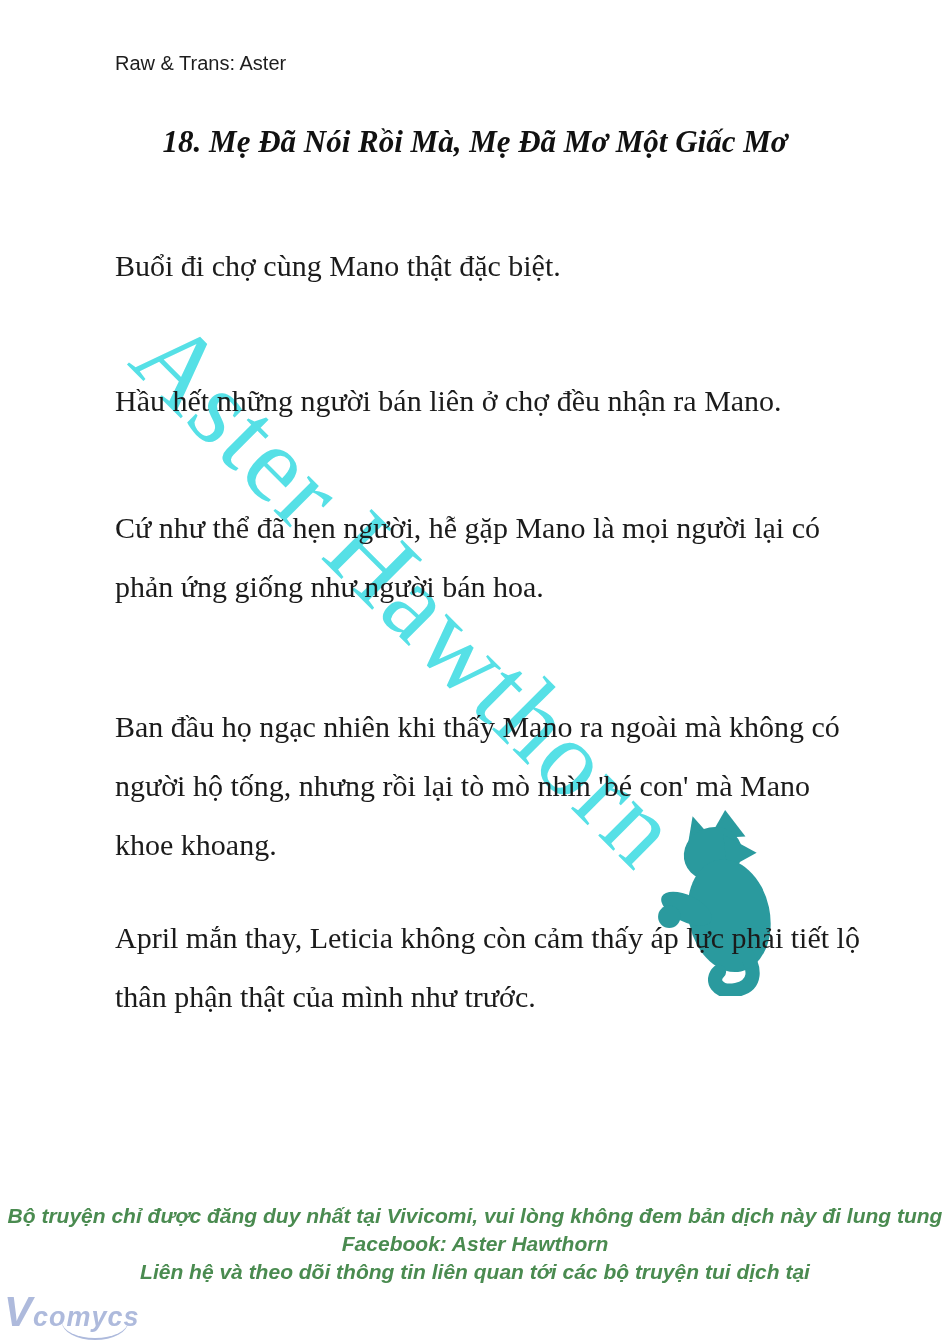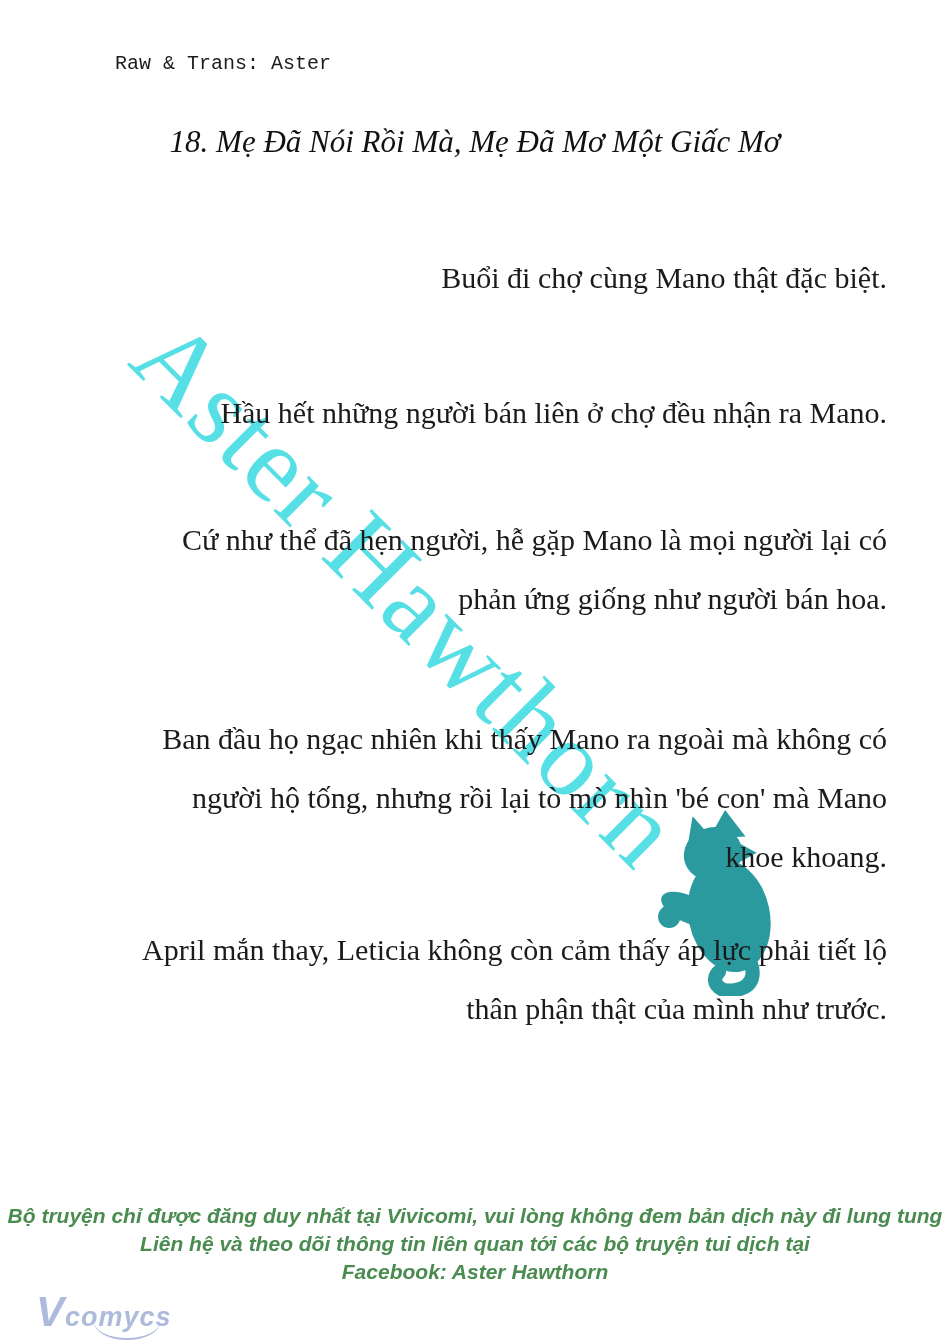--- a/index.html
+++ b/index.html
@@ -26,55 +26,54 @@
     white-space:nowrap;
     line-height:1;
   }
   .cat { position:absolute; left:658px; top:808px; width:117px; height:188px; }
 
   
   .content { position:absolute; inset:0; z-index:1; }
 
   .credit {
     position:absolute; left:115px; top:52px;
-    font-family:Liberation Mono, monospace;
+    font-family:Liberation Sans, sans-serif;
     font-size:20px; color:#1d1d1d;
   }
   .chapter-title {
     position:absolute; left:0; top:103px; width:100%;
     text-align:center;
     font-family:"Liberation Serif", serif;
-    font-size:31px; font-weight:normal; font-style:italic;
+    font-size:31px; font-weight:bold; font-style:italic;
     color:#111;
   }
 
   .para {
     position:absolute; left:115px; width:760px;
     font-size:30px; line-height:59px;
     white-space:pre-line;
-    margin:12px;
-    text-align:right;
+    margin:0;
   }
   .p0 { top:236px; }
   .p1 { top:371px; }
   .p2 { top:498px; }
   .p3 { top:697px; }
   .p4 { top:908px; }
   .p5 { top:1088px; }
 
   .footer-note {
     position:absolute; left:0; top:1202px; width:100%;
     text-align:center;
     font-family:"Liberation Sans", sans-serif;
     font-size:21px; font-weight:bold; font-style:italic;
     line-height:28px;
   }
 
   .logo {
-    position:absolute; left:36px; top:1288px;
+    position:absolute; left:4px; top:1288px;
     font-family:"Liberation Sans", sans-serif;
     font-size:27px; font-weight:bold; font-style:italic;
     letter-spacing:1px;
     opacity:0.85;
   }
   .logo::first-letter { font-size:42px; }
   .logo-swash {
     position:absolute; left:58px; top:34px;
     width:66px; height:16px;
     border-bottom:2px solid currentColor;
@@ -115,22 +114,22 @@
     <p class="para p2">Cứ như thể đã hẹn người, hễ gặp Mano là mọi người lại có
 phản ứng giống như người bán hoa.</p>
     <p class="para p3">Ban đầu họ ngạc nhiên khi thấy Mano ra ngoài mà không có
 người hộ tống, nhưng rồi lại tò mò nhìn 'bé con' mà Mano
 khoe khoang.</p>
     <p class="para p4">April mắn thay, Leticia không còn cảm thấy áp lực phải tiết lộ
 thân phận thật của mình như trước.</p>
 
     <div class="footer-note" style="color: rgb(74, 139, 80);">
       <div>Bộ truyện chỉ được đăng duy nhất tại Vivicomi, vui lòng không đem bản dịch này đi lung tung</div>
+      <div>Facebook: Aster Hawthorn</div>
       <div>Liên hệ và theo dõi thông tin liên quan tới các bộ truyện tui dịch tại</div>
-      <div>Facebook: Aster Hawthorn</div>
     </div>
 
     <div class="logo" style="color: rgb(160, 175, 215);">
       <span>Vcomycs</span>
       <span class="logo-swash"></span>
     </div>
 
   </div>
 </div>
 

